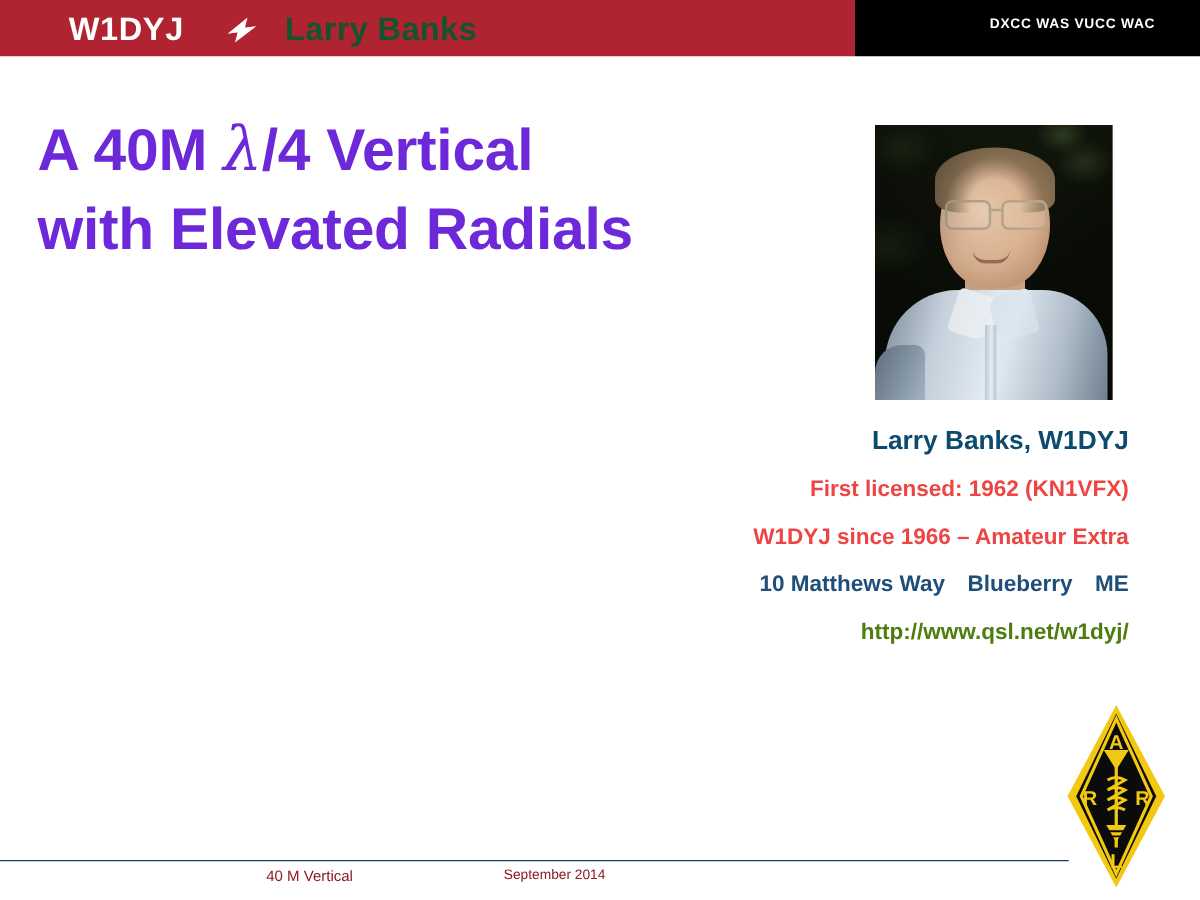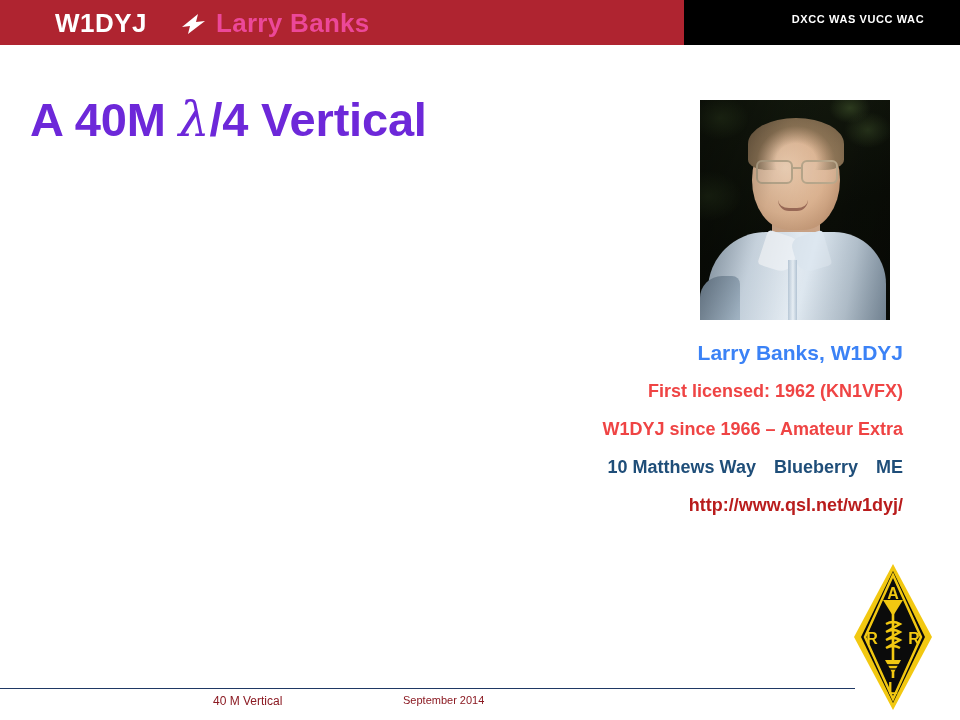--- a/index.html
+++ b/index.html
@@ -42,24 +42,24 @@
     letter-spacing: 0.5px;
     white-space: nowrap;
   }
   #lightning-bolt-icon {
     position: absolute;
     left: 178px; top: 12px;
     width: 32px; height: 24px;
   }
   #header-name {
     position: absolute;
-    left: 216px; top: 8px;
+    left: 228px; top: 8px;
     font-size: 26px;
     font-weight: bold;
-    color: #ec4899;
+    color: #14532d;
     letter-spacing: 0.3px;
     white-space: nowrap;
   }
   #header-awards {
     position: absolute;
     left: 684px; top: 13px;
     width: 276px;
     text-align: center;
     font-size: 11px;
     font-weight: bold;
@@ -206,36 +206,36 @@
     width: 443px;
     text-align: right;
   }
   #info-block .info-line {
     white-space: nowrap;
     line-height: 38px;
   }
   #info-name {
     font-size: 21px;
     font-weight: bold;
-    color: #3b82f6;
+    color: #0c4a6e;
   }
   #info-licensed, #info-since {
     font-size: 18px;
     font-weight: bold;
     color: #ef4444;
   }
   #info-address-me, #info-address-ma {
     font-size: 18px;
     font-weight: bold;
     color: #1f4e79;
   }
   #info-url {
     font-size: 18px;
     font-weight: bold;
-    color: #b91c1c;
+    color: #4d7c0f;
     line-height: 52px;
   }
   .addr-gap { display: inline-block; width: 18px; }
 
   
   #arrl-logo {
     position: absolute;
     left: 852px; top: 562px;
     width: 82px; height: 150px;
   }
@@ -277,20 +277,21 @@
       <polygon points="20,2 4,15 12,14 10,22 27,9 18,10" fill="#ffffff"></polygon>
     </svg>
   </div>
 
   <div id="header-name">Larry Banks</div>
 
   <div id="header-awards">DXCC WAS VUCC WAC</div>
 
   <div id="slide-title">
     <div><span>A 40M </span><span class="lambda">λ</span><span>/4 Vertical</span></div>
+    <div>with Elevated Radials</div>
   </div>
 
   <div id="portrait-photo">
     <div class="bg-foliage"></div>
     <div class="neck"></div>
     <div class="shoulders"></div>
     <div class="arm"></div>
     <div class="collar-l"></div>
     <div class="collar-r"></div>
     <div class="placket"></div>

